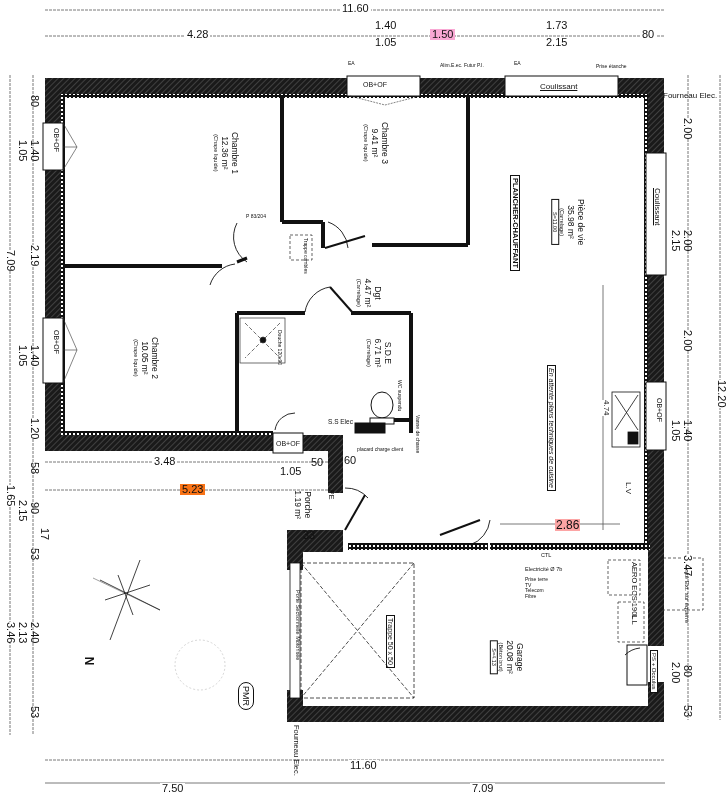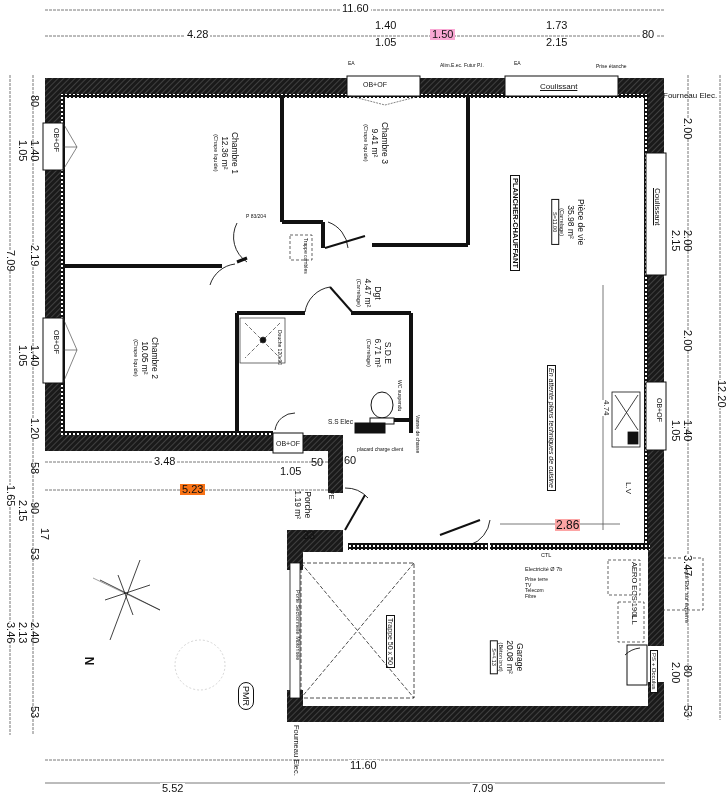--- a/index.html
+++ b/index.html
@@ -170,21 +170,21 @@
 <span class="lbl dim" style="left:340px;top:3px;background:#fff;padding:0 2px">11.60</span>
 <span class="lbl dim" style="left:185px;top:29px;background:#fff;padding:0 2px">4.28</span>
 <span class="lbl dim" style="left:375px;top:20px;">1.40</span>
 <span class="lbl dim" style="left:375px;top:37px;">1.05</span>
 <span class="lbl dim" style="left:430px;top:29px;background:#f9a8d4;padding:0 2px">1.50</span>
 <span class="lbl dim" style="left:546px;top:20px;">1.73</span>
 <span class="lbl dim" style="left:546px;top:37px;">2.15</span>
 <span class="lbl dim" style="left:640px;top:29px;background:#fff;padding:0 2px">80</span>
 
 <span class="lbl dim" style="left:348px;top:760px;background:#fff;padding:0 2px">11.60</span>
-<span class="lbl dim" style="left:160px;top:783px;background:#fff;padding:0 2px">5.52</span>
+<span class="lbl dim" style="left:160px;top:783px;background:#fff;padding:0 2px">7.50</span>
 <span class="lbl dim" style="left:470px;top:783px;background:#fff;padding:0 2px">7.09</span>
 
 <span class="lbl dim" style="left:152px;top:456px;background:#fff;padding:0 2px">3.48</span>
 <span class="lbl dim" style="left:180px;top:484px;background:#f97316;padding:0 2px">5.23</span>
 <span class="lbl dim" style="left:296px;top:455px;margin-left:48px;">60</span>
 <span class="lbl dim" style="left:311px;top:457px;">50</span>
 <span class="lbl dim" style="left:280px;top:466px;">1.05</span>
 <span class="lbl dim" style="left:303px;top:530px;">33</span>
 <span class="lbl" style="left:555px;top:519px;font-size:12px;background:#fca5a5;padding:0 1px">2.86</span>
 <span class="lbl vert" style="left:610px;top:400px;font-size:8px;background:#fff">4.74</span>

